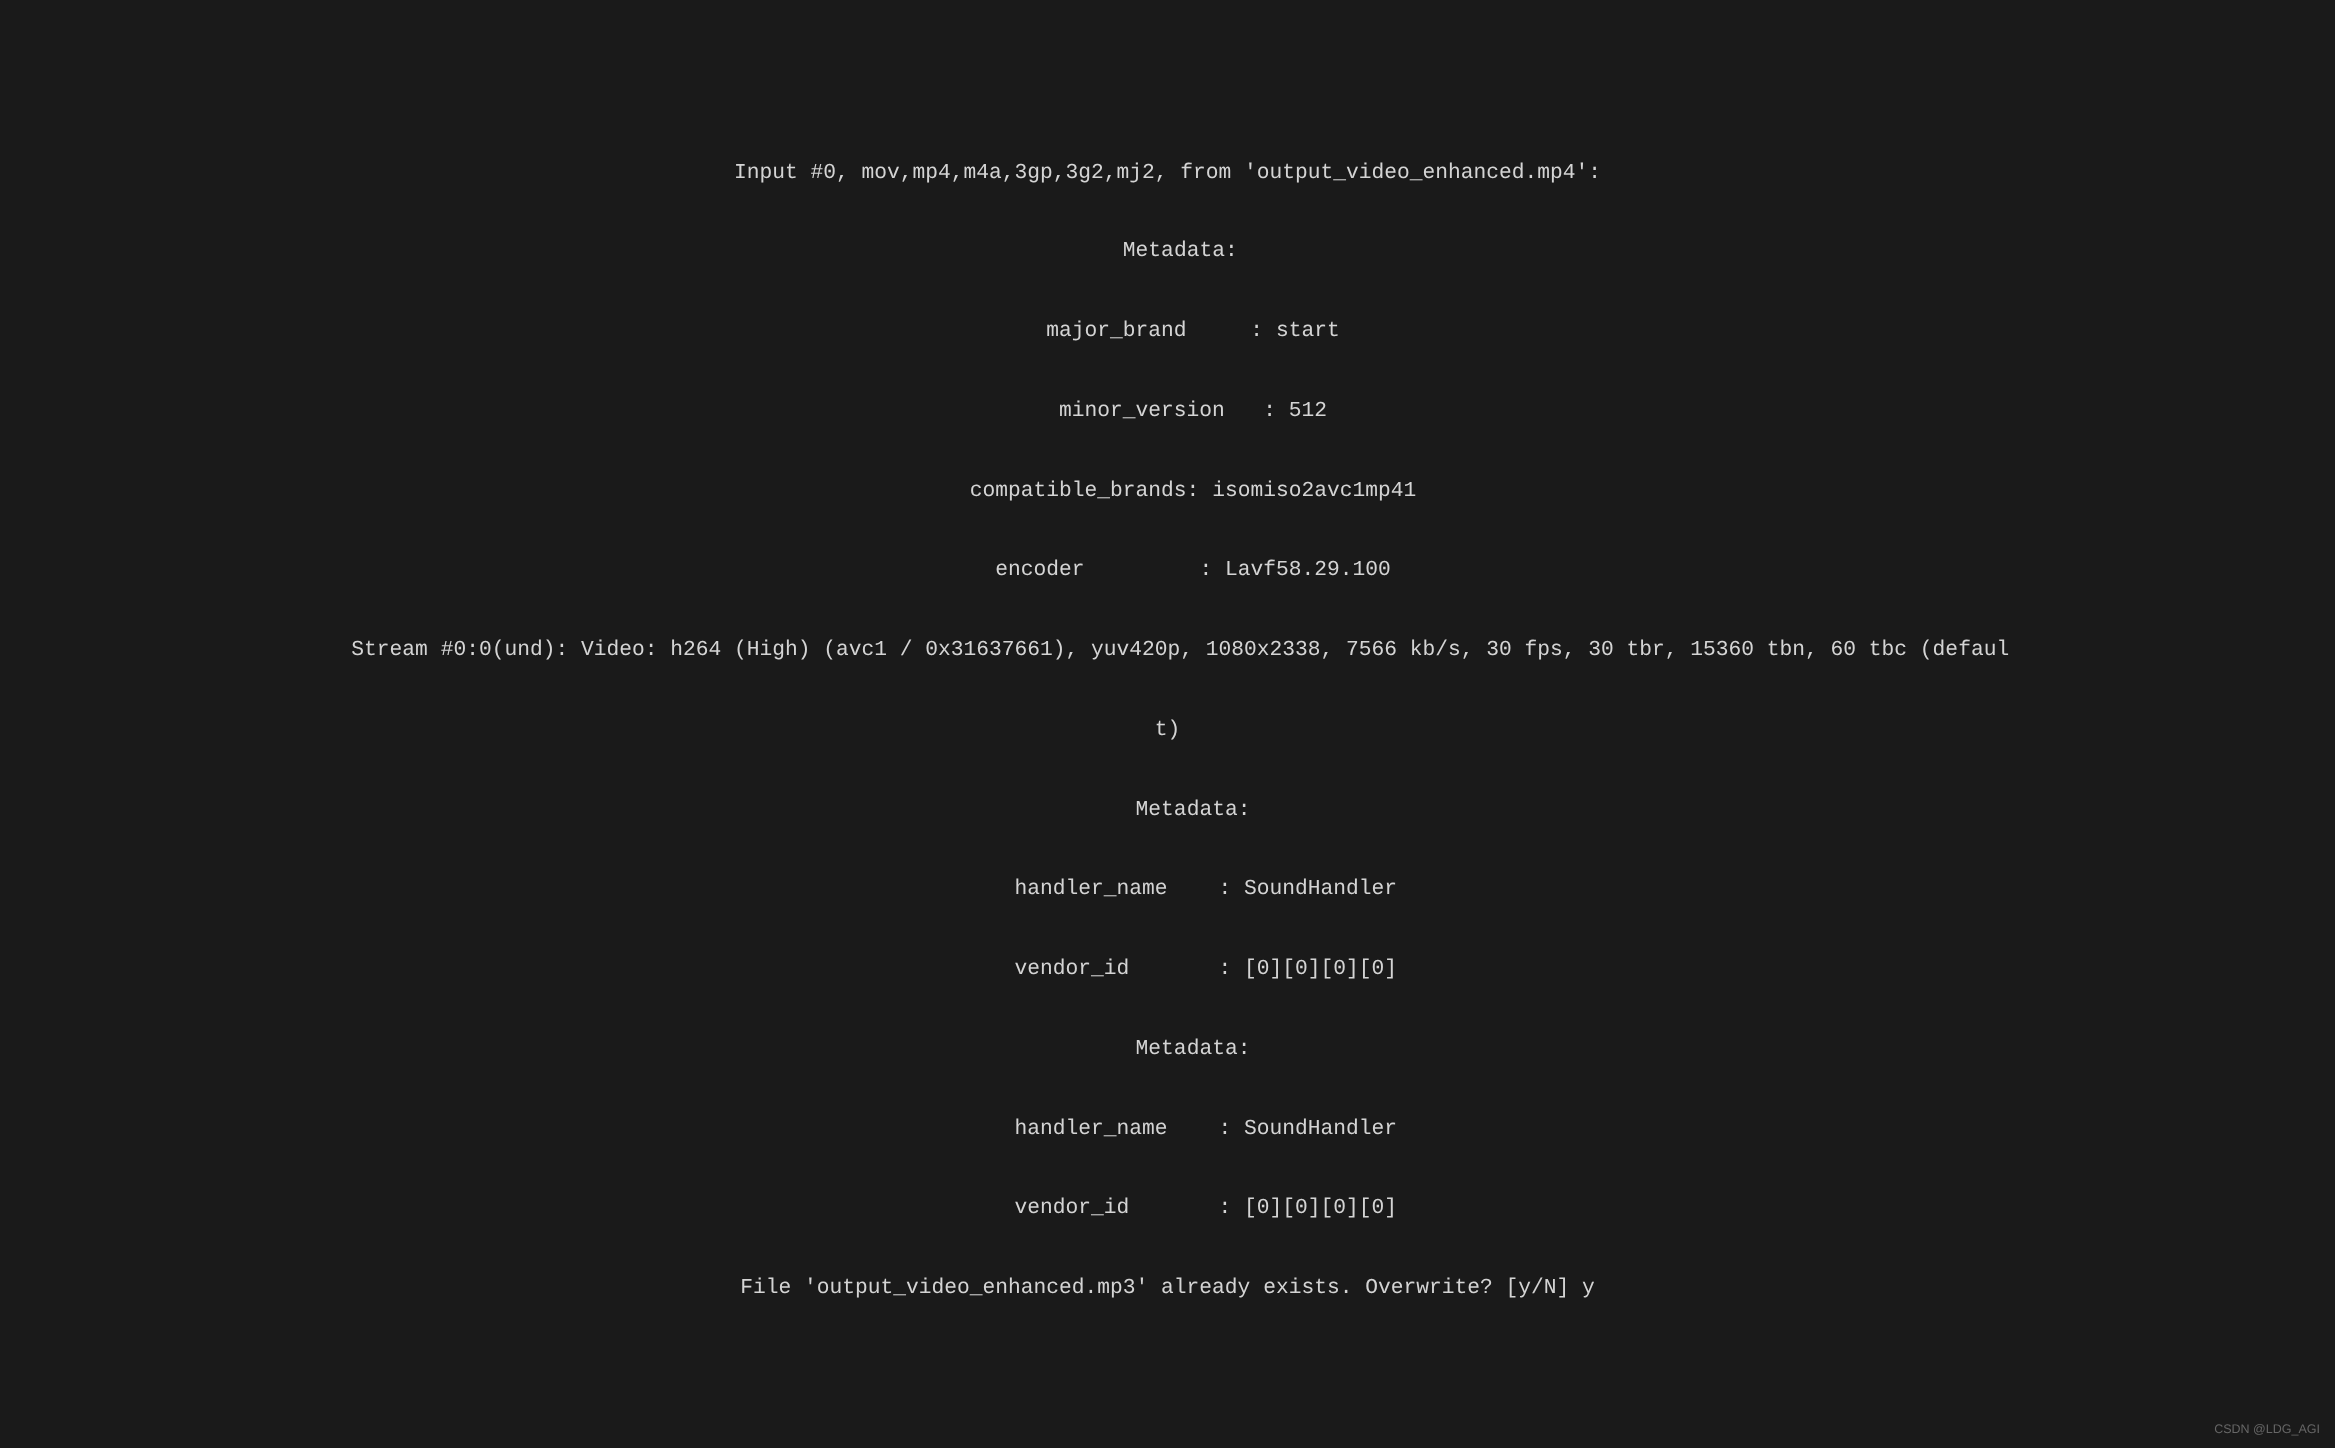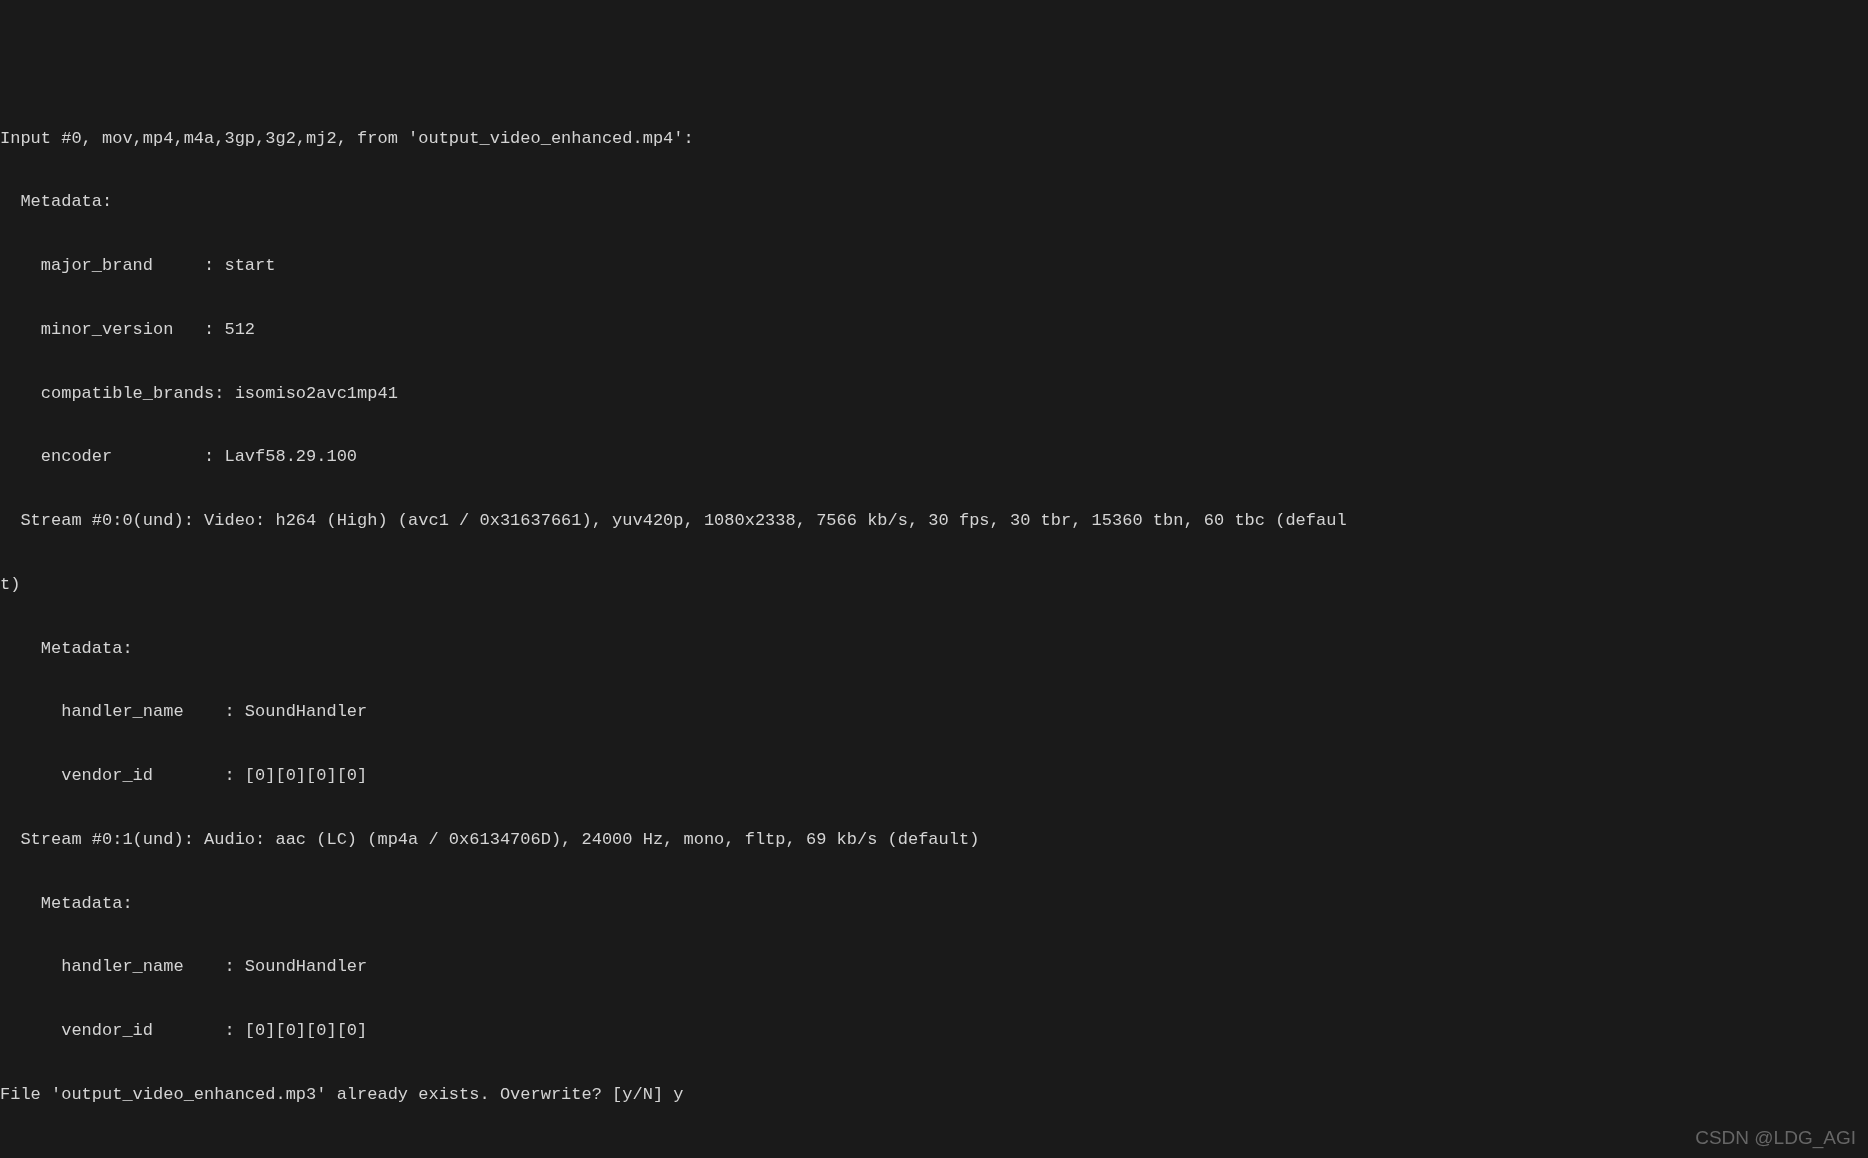--- a/index.html
+++ b/index.html
@@ -21,26 +21,27 @@
       white-space: pre;
     }
     .terminal-output {
       padding: 0;
       white-space: pre-wrap;
       word-wrap: break-word;
     }
     .line {
       white-space: pre;
       min-height: 1.25em;
+      text-align: center;
     }
     .watermark {
       position: absolute;
       bottom: 8px;
       right: 12px;
-      font-size: 19px;
+      font-size: 10px;
       color: #666666;
       font-family: Arial, sans-serif;
     }
   </style>
 </head>
 <body>
 
 
 
 <div class="terminal-output">
@@ -48,21 +49,20 @@
   <div class="line">  Metadata:</div>
   <div class="line">    major_brand     : start</div>
   <div class="line">    minor_version   : 512</div>
   <div class="line">    compatible_brands: isomiso2avc1mp41</div>
   <div class="line">    encoder         : Lavf58.29.100</div>
   <div class="line">  Stream #0:0(und): Video: h264 (High) (avc1 / 0x31637661), yuv420p, 1080x2338, 7566 kb/s, 30 fps, 30 tbr, 15360 tbn, 60 tbc (defaul</div>
   <div class="line">t)</div>
   <div class="line">    Metadata:</div>
   <div class="line">      handler_name    : SoundHandler</div>
   <div class="line">      vendor_id       : [0][0][0][0]</div>
-  <div class="line">  Stream #0:1(und): Audio: aac (LC) (mp4a / 0x6134706D), 24000 Hz, mono, fltp, 69 kb/s (default)</div>
   <div class="line">    Metadata:</div>
   <div class="line">      handler_name    : SoundHandler</div>
   <div class="line">      vendor_id       : [0][0][0][0]</div>
   <div class="line">File 'output_video_enhanced.mp3' already exists. Overwrite? [y/N] y</div>
   
   
   
   
   
   

